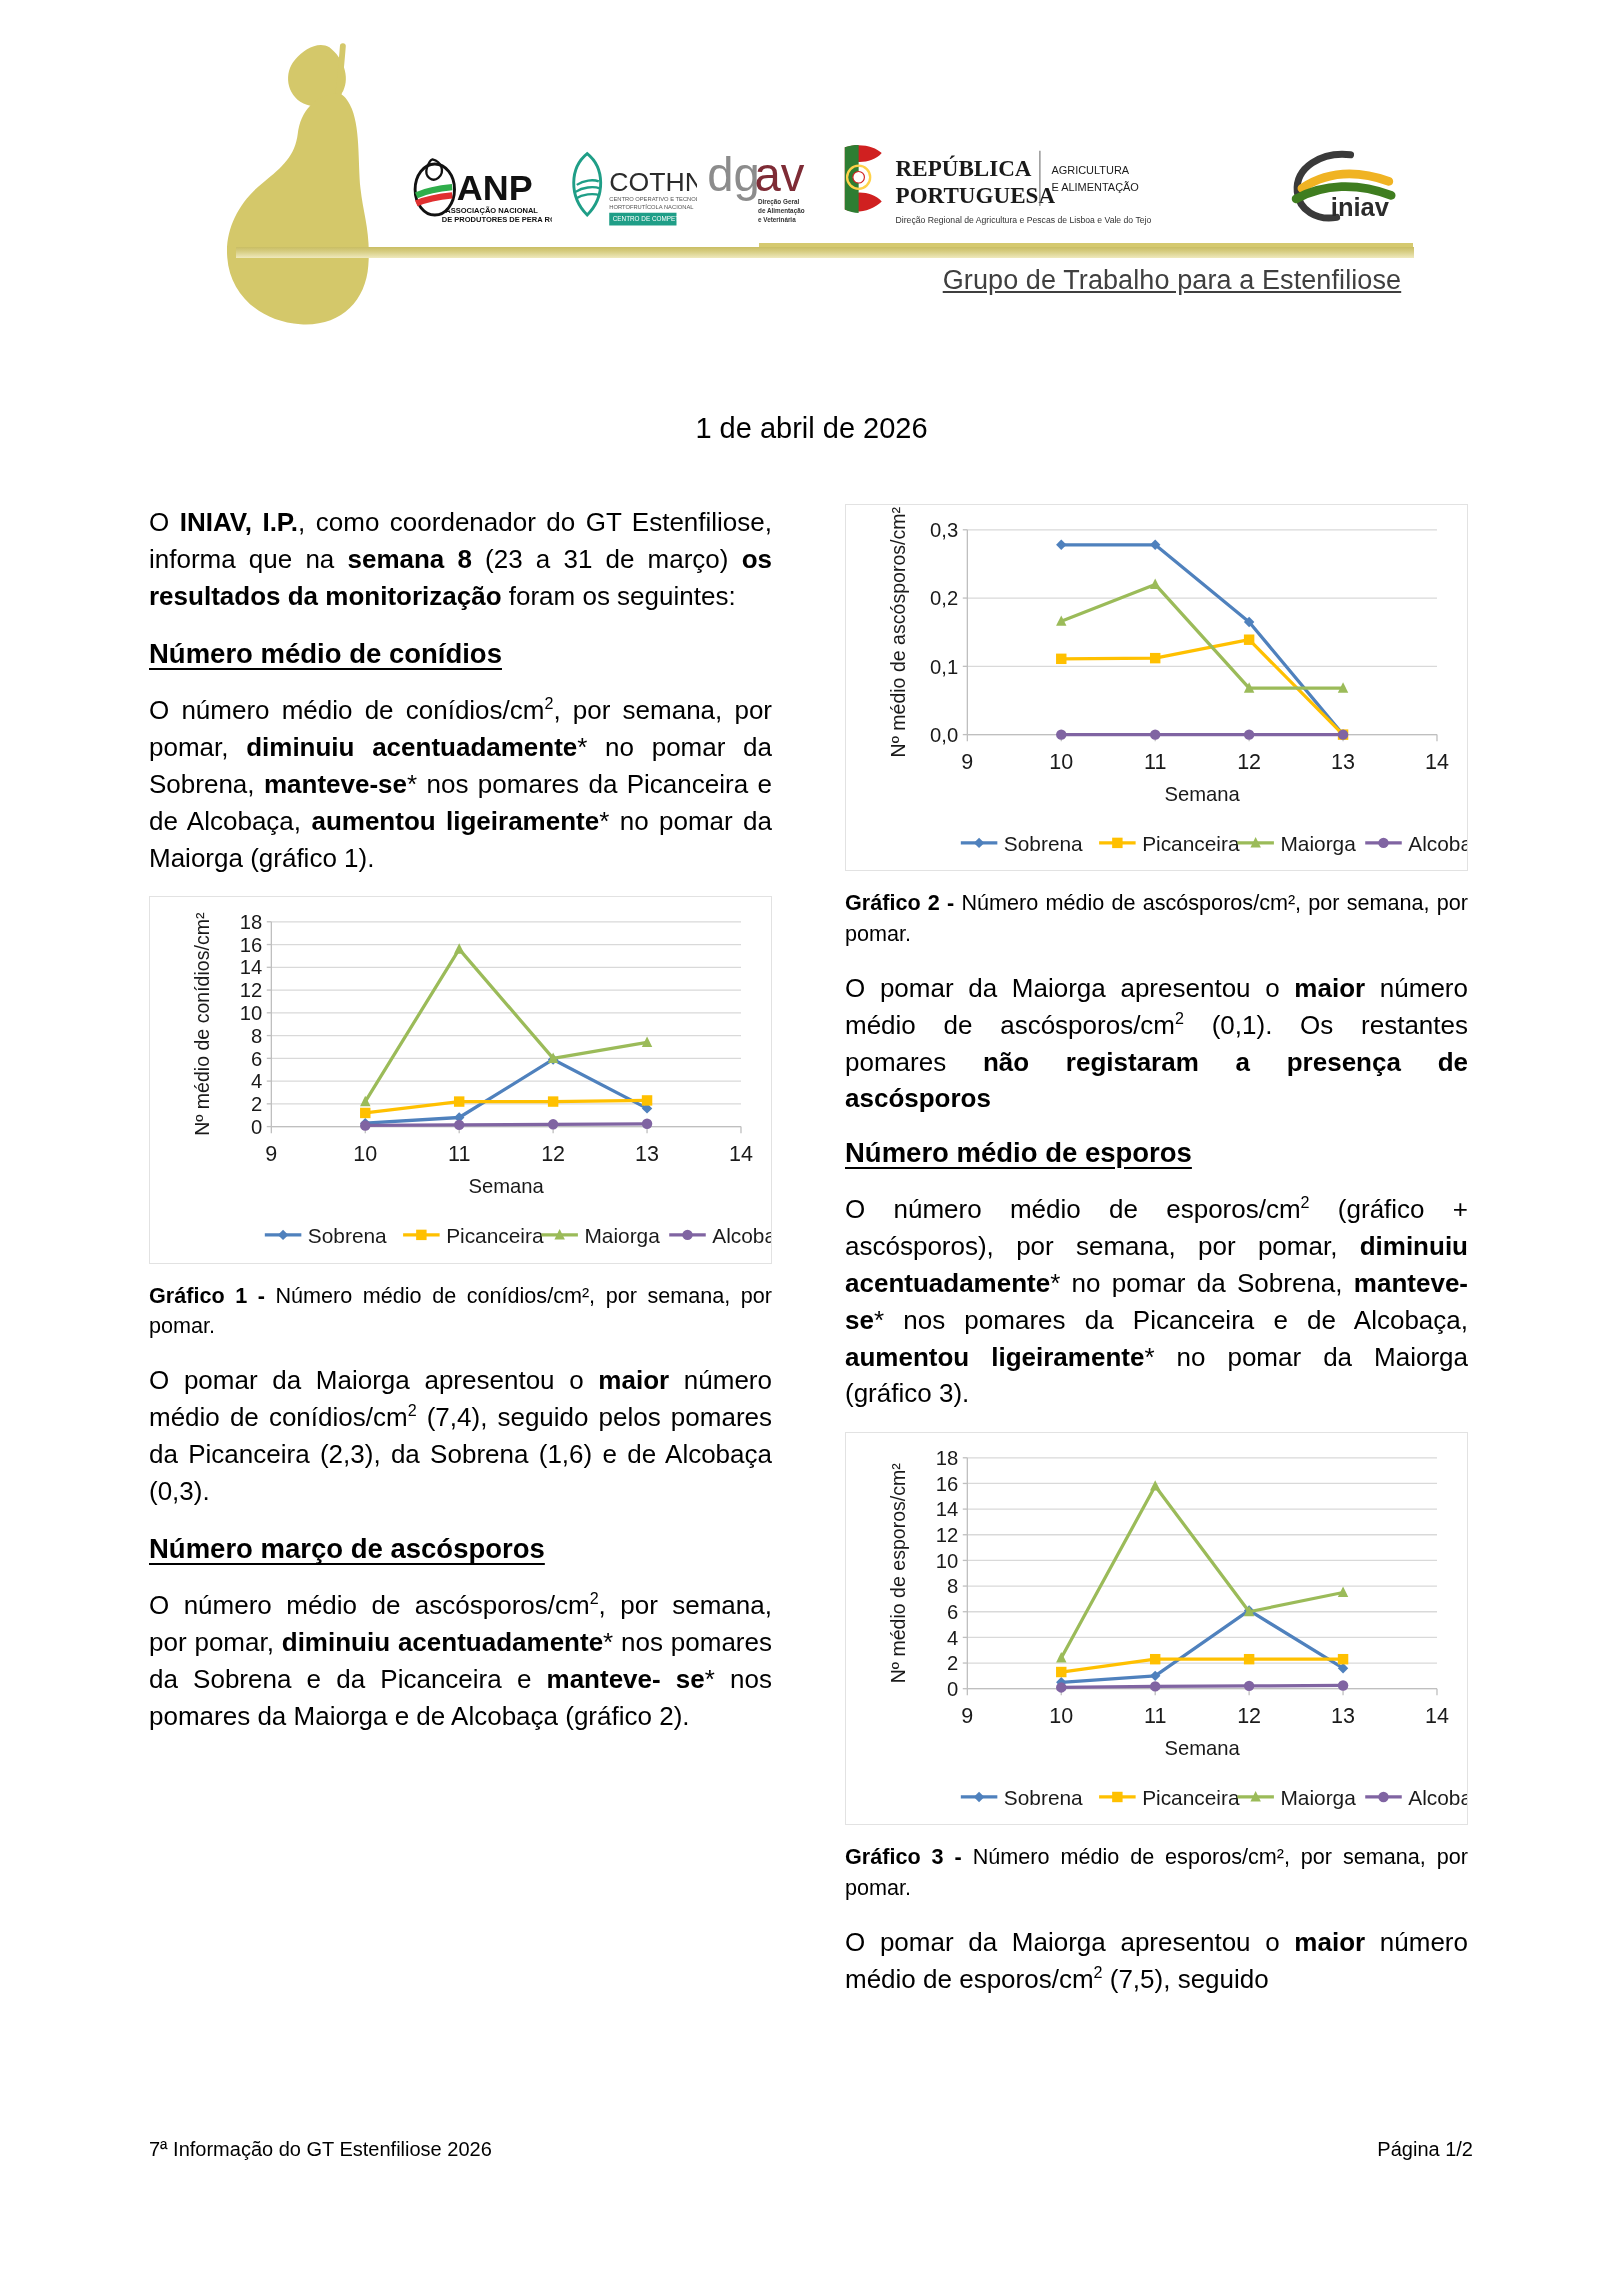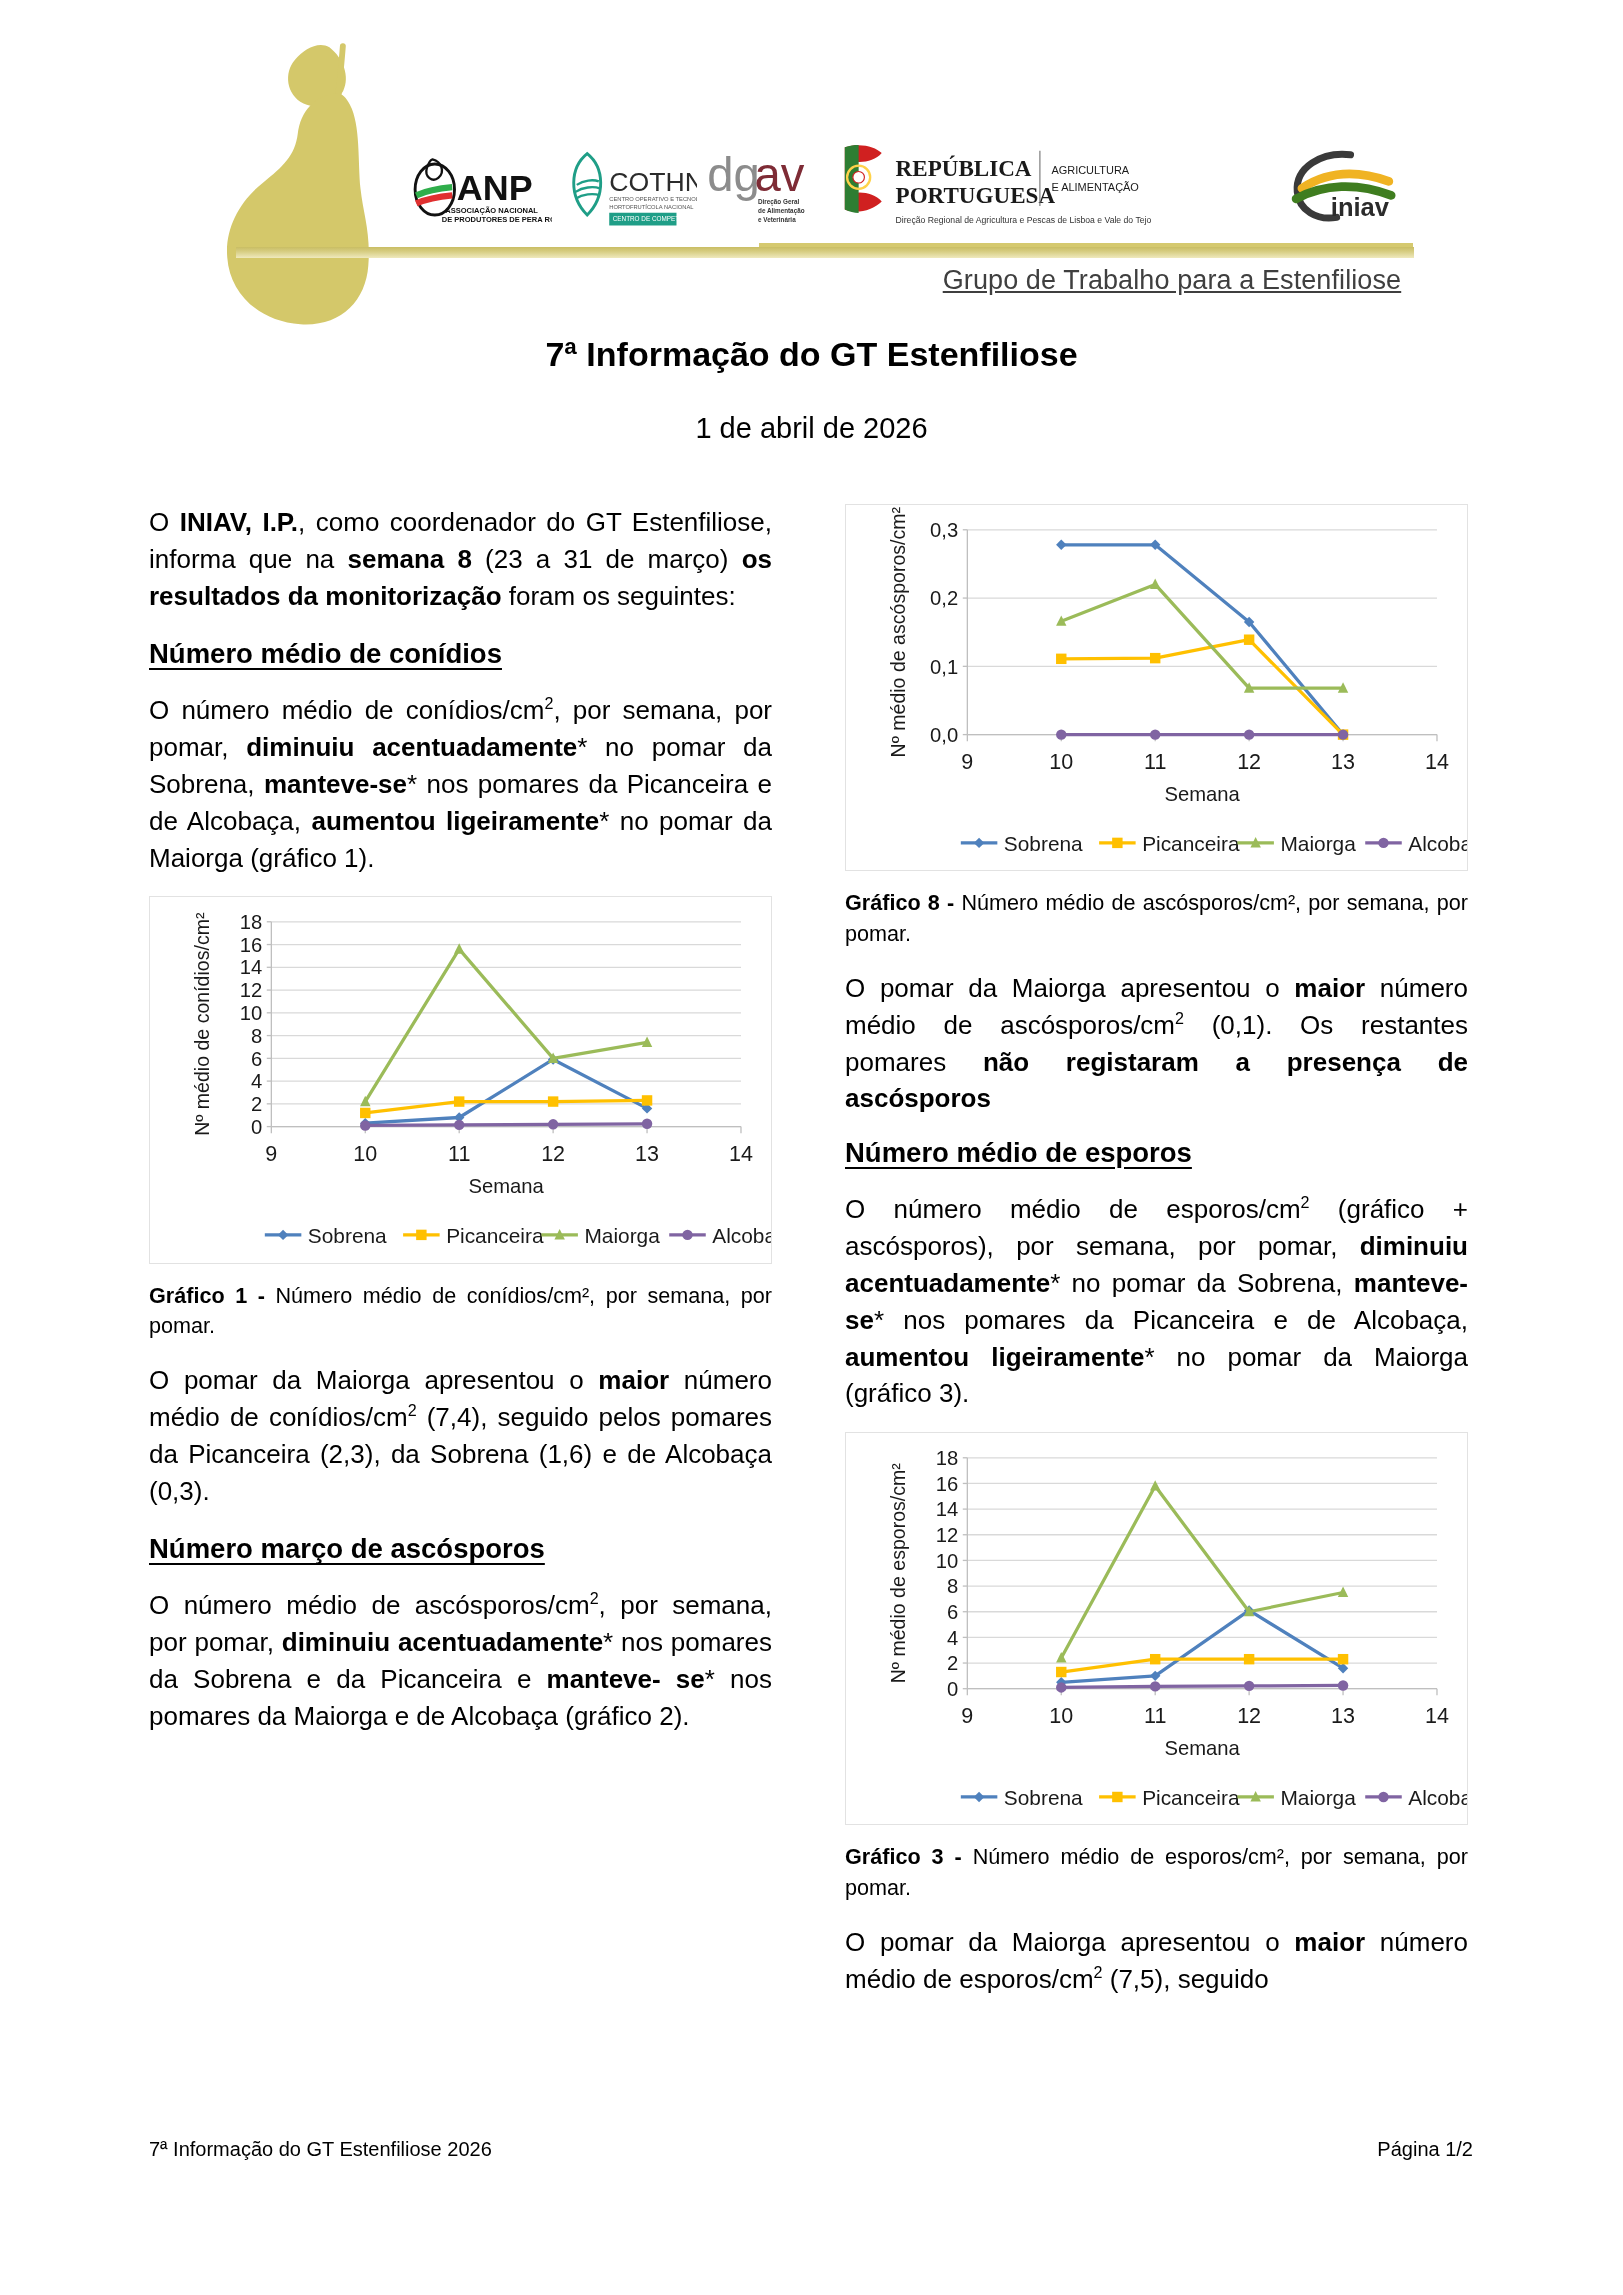--- a/index.html
+++ b/index.html
@@ -228,21 +228,20 @@
     </div>
 
     <div class="gold-rule2"></div>
     <div class="gold-rule"></div>
 
     <div class="gt-band">
       <span>Grupo de Trabalho para a Estenfiliose</span>
     </div>
   </div>
 
-  <div class="doc-title">7ª Informação do GT Estenfiliose</div>
   <div class="doc-date">1 de abril de 2026</div>
 
   <div class="col col-left">
 
     <p class="body"><span>O </span><b>INIAV, I.P.</b><span>, como coordenador do GT Estenfiliose, informa que na </span><b>semana 8</b><span> (23 a 31 de março) </span><b>os resultados da monitorização</b><span> foram os seguintes:</span></p>
 
     <h2 class="section">Número médio de conídios</h2>
 
     <p class="body"><span>O número médio de conídios/cm</span><sup>2</sup><span>, por semana, por pomar, </span><b>diminuiu acentuadamente</b><span>* no pomar da Sobrena, </span><b>manteve-se</b><span>* nos pomares da Picanceira e de Alcobaça, </span><b>aumentou ligeiramente</b><span>* no pomar da Maiorga (gráfico 1).</span></p>
 
@@ -478,21 +477,21 @@
           </g>
           <text x="666" y="530" font-family="Liberation Sans, sans-serif" font-size="32" fill="#1a1a1a">Maiorga</text>
           <line x1="796" y1="518" x2="852" y2="518" stroke="#8064a2" stroke-width="5"></line>
           <g>
             <circle cx="824" cy="518" r="8" fill="#8064a2"></circle>
           </g>
           <text x="862" y="530" font-family="Liberation Sans, sans-serif" font-size="32" fill="#1a1a1a">Alcobaça</text>
         </svg>
     </div>
 
-    <p class="caption"><b>Gráfico 8 - </b><span>Número médio de ascósporos/cm², por semana, por pomar.</span></p>
+    <p class="caption"><b>Gráfico 2 - </b><span>Número médio de ascósporos/cm², por semana, por pomar.</span></p>
 
     <p class="body"><span>O pomar da Maiorga apresentou o </span><b>maior</b><span> número médio de ascósporos/cm</span><sup>2</sup><span> (0,1). Os restantes pomares </span><b>não registaram a presença de ascósporos</b></p>
 
     <h2 class="section tight">Número médio de esporos</h2>
 
     <p class="body"><span>O número médio de esporos/cm</span><sup>2</sup><span> (gráfico + ascósporos), por semana, por pomar, </span><b>diminuiu acentuadamente</b><span>* no pomar da Sobrena, </span><b>manteve-se</b><span>* nos pomares da Picanceira e de Alcobaça, </span><b>aumentou ligeiramente</b><span>* no pomar da Maiorga (gráfico 3).</span></p>
 
     <div class="chart-box">
       <svg class="chart-svg" viewBox="0 0 952 600" id="chart3">
           <line x1="186" y1="392" x2="906" y2="392" stroke="#d9d9d9" stroke-width="2"></line>

